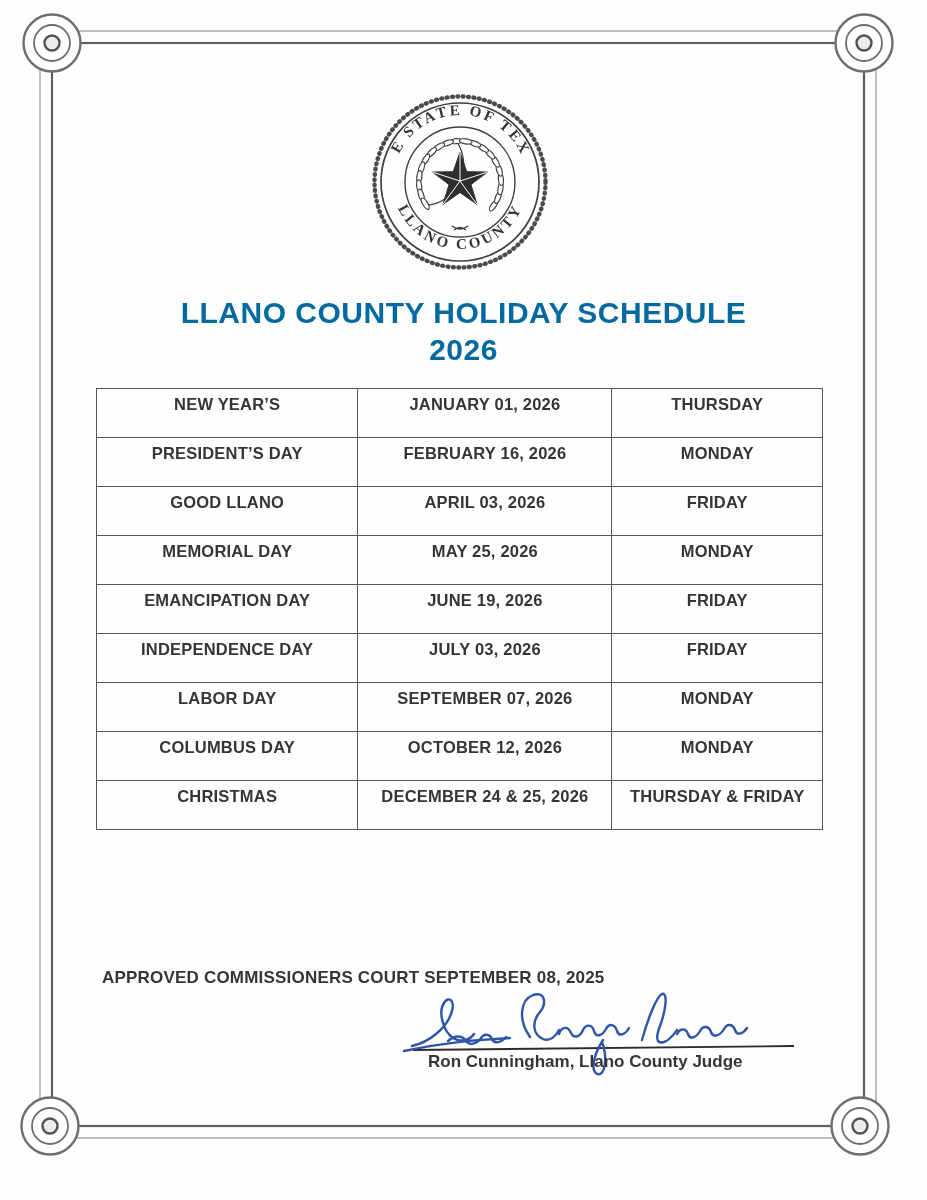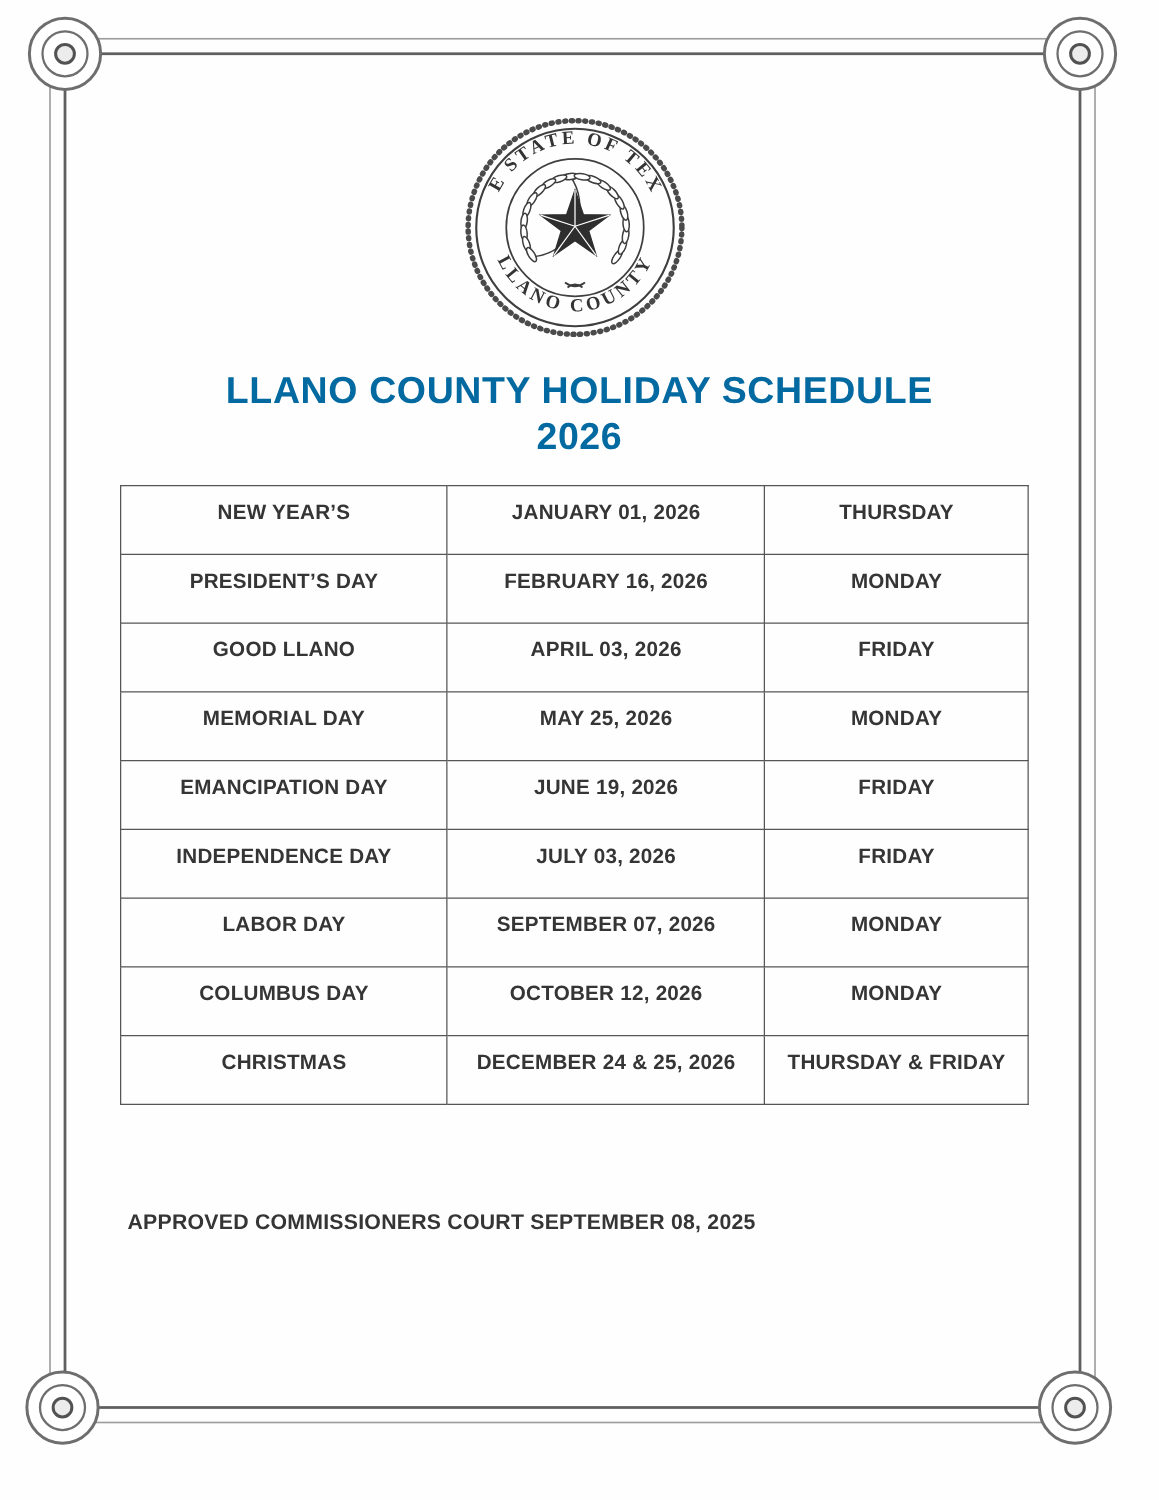--- a/index.html
+++ b/index.html
@@ -27,21 +27,21 @@
 
   table.holiday{
     position:absolute;left:96px;top:388px;width:727px;
     border-collapse:collapse;table-layout:fixed;
   }
   table.holiday td{
     border:1.6px solid #565656;
     height:41px;
     vertical-align:top;
     text-align:center;
-    padding-top:12px;
+    padding-top:6px;
     font-size:16.5px;font-weight:bold;color:#353535;
     letter-spacing:0.2px;
     overflow:hidden;white-space:nowrap;
   }
   col.c1{width:36%;} col.c2{width:35%;} col.c3{width:29%;}
 
   .approved{
     position:absolute;left:102px;top:968px;
     font-size:17px;font-weight:bold;color:#353535;letter-spacing:0.2px;
   }
@@ -197,14 +197,32 @@
         <tr>
           <td>CHRISTMAS</td>
           <td>DECEMBER 24 &amp; 25, 2026</td>
           <td>THURSDAY &amp; FRIDAY</td>
         </tr>
       </tbody>
   </table>
 
   <div class="approved">APPROVED COMMISSIONERS COURT SEPTEMBER 08, 2025</div>
 
+  <div class="sig-area">
+    <svg class="sig-svg" width="410" height="100" viewBox="0 0 410 100">
+
+      <line x1="15" y1="62" x2="396" y2="58" stroke="#2b2b2b" stroke-width="1.8"></line>
+
+      <g fill="none" stroke-width="2.4" stroke-linecap="round" stroke="#2f55a8">
+        <path d="M14,58 C32,54 48,40 53,26 C58,13 51,7 46,15 C40,24 45,43 55,50 C63,55 72,52 76,46"></path>
+        <path d="M6,63 C50,54 78,52 112,50"></path>
+        <path d="M50,53 C58,46 65,48 68,53 C71,58 79,56 83,50 C86,45 92,46 94,51 C96,56 103,55 108,49"></path>
+        <path d="M132,49 C120,32 122,12 135,7 C147,3 149,15 142,24 C134,33 134,46 145,51 C152,54 158,48 161,42"></path>
+        <path d="M161,46 C164,38 170,38 173,45 C176,51 182,49 185,42 C188,36 194,36 196,43 C198,50 204,48 208,41 C211,35 217,36 219,43 C221,49 227,47 231,40"></path>
+        <path d="M244,52 C250,30 259,8 264,6 C270,4 268,22 262,38 C257,51 259,56 266,54 C272,52 276,46 279,42"></path>
+        <path d="M279,46 C282,40 288,40 290,46 C292,52 298,50 302,43 C305,37 311,38 313,44 C315,50 322,48 326,41 C329,35 335,36 337,42 C339,48 345,46 349,40"></path>
+        <path d="M205,52 C196,66 192,82 199,86 C207,89 210,70 204,54"></path>
+      </g>
+    </svg>
+    <div class="sig-name">Ron Cunningham, Llano County Judge</div>
+  </div>
 
 </div>
 
 </body></html>

